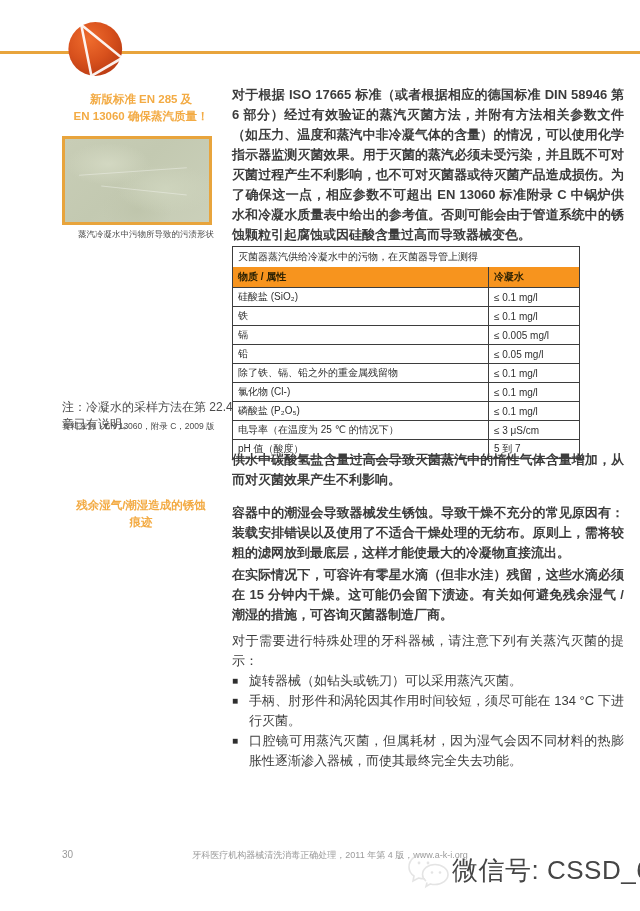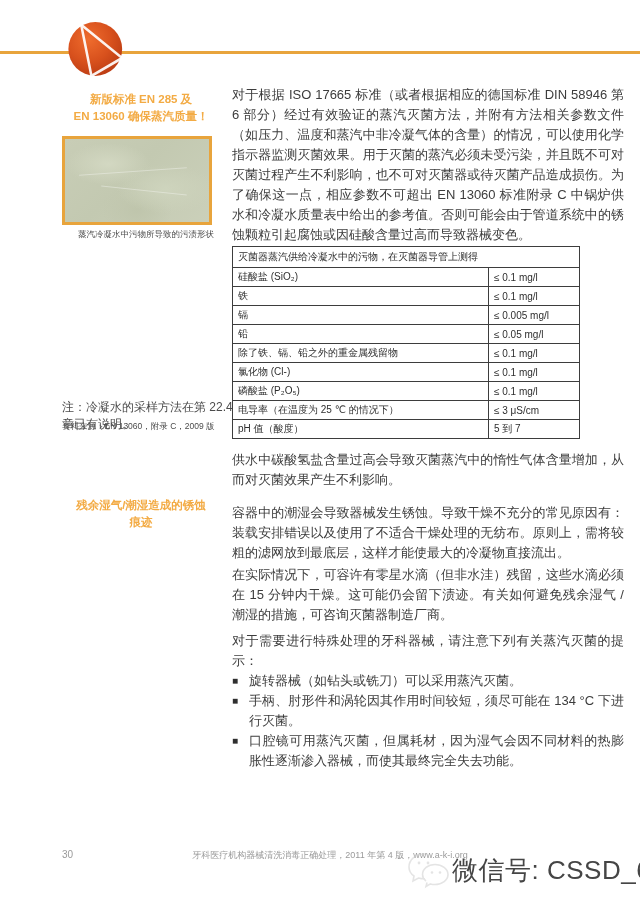--- a/index.html
+++ b/index.html
@@ -33,21 +33,21 @@
     position:absolute; background:rgba(255,255,255,0.35); height:1px;
   }
   .photo .vein1 { left:10%; top:38%; width:75%; transform:rotate(-4deg); }
   .photo .vein2 { left:25%; top:62%; width:60%; transform:rotate(6deg); }
   .side-caption { position:absolute; left:62px; top:229px; width:170px; font-size:8.5px; color:#4b4b4b;margin-left:16px; }
   .side-note   { position:absolute; left:62px; top:399px; width:175px; font-size:12px; color:#4b4b4b; }
   .side-source { position:absolute; left:62px; top:421px; width:175px; font-size:8.5px; color:#4b4b4b; }
   
   .para {
     position:absolute; left:232px; width:392px;
-    font-size:13px; line-height:20px; text-align:justify; color:#3c3c3c;
+    font-size:13px; line-height:20px; text-align:justify; color:#3c3c3c;font-weight:bold;
   }
   .p1 { top:85px; }
   .p2 { top:450px; }
   .p3 { top:503px; }
   .p4 { top:565px; }
   
   .tbl {
     position:absolute; left:232px; top:246px; width:348px;
     border-collapse:collapse; font-size:10px; color:#2e2e2e;
   }
@@ -108,20 +108,24 @@
 
   <div class="side-heading two">残余湿气/潮湿造成的锈蚀
 痕迹</div>
 
   <div class="para p1">对于根据 ISO 17665 标准（或者根据相应的德国标准 DIN 58946 第 6 部分）经过有效验证的蒸汽灭菌方法，并附有方法相关参数文件（如压力、温度和蒸汽中非冷凝气体的含量）的情况，可以使用化学指示器监测灭菌效果。用于灭菌的蒸汽必须未受污染，并且既不可对灭菌过程产生不利影响，也不可对灭菌器或待灭菌产品造成损伤。为了确保这一点，相应参数不可超出 EN 13060 标准附录 C 中锅炉供水和冷凝水质量表中给出的参考值。否则可能会由于管道系统中的锈蚀颗粒引起腐蚀或因硅酸含量过高而导致器械变色。</div>
 
   <table class="tbl">
     <tbody>
       <tr class="cap">
         <td colspan="2">灭菌器蒸汽供给冷凝水中的污物，在灭菌器导管上测得</td>
+      </tr>
+      <tr class="hdr">
+        <th>物质 / 属性</th>
+        <th>冷凝水</th>
       </tr>
       <tr class="row">
         <td>硅酸盐 (SiO₂)</td>
         <td>≤ 0.1 mg/l</td>
       </tr>
       <tr class="row">
         <td>铁</td>
         <td>≤ 0.1 mg/l</td>
       </tr>
       <tr class="row">

